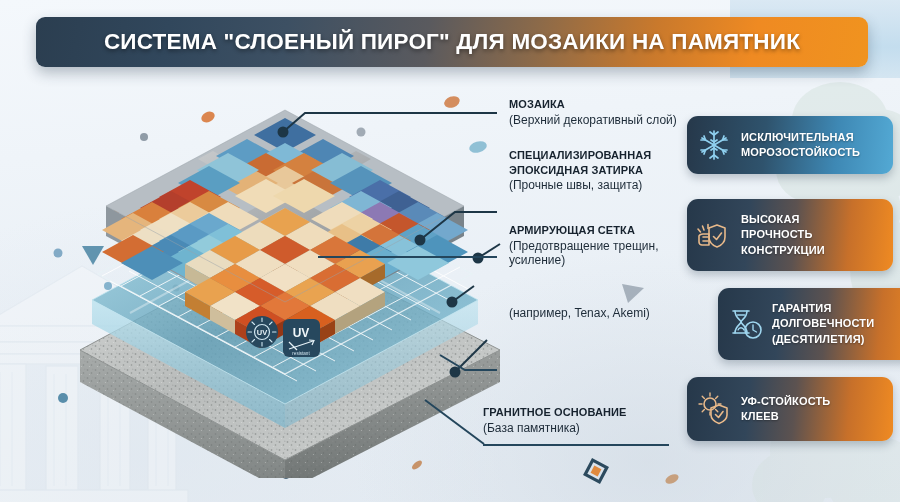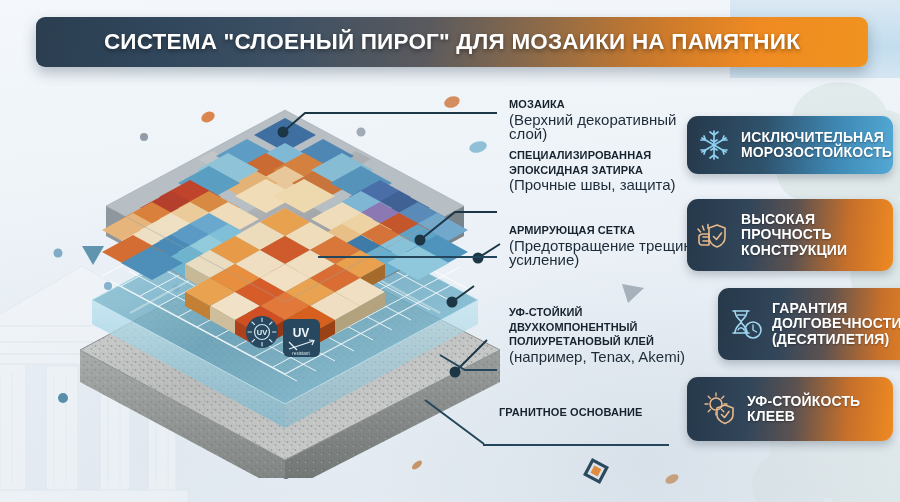--- a/index.html
+++ b/index.html
@@ -56,28 +56,28 @@
     font-family: "Liberation Sans", sans-serif;
   }
 
   
   .callout { position: absolute; }
   .callout .ttl {
     font-size: 11px; font-weight: 700; color: #16222e;
     line-height: 14.5px; letter-spacing: .1px; white-space: pre-line;
   }
   .callout .sub {
-    font-size: 15px; font-weight: 400; color: #1d2b38;
+    font-size: 12px; font-weight: 400; color: #1d2b38;
     line-height: 14px; white-space: pre-line; margin-top: 1px;
   }
   .c-mosaic   { left: 509px; top: 97px;  width: 190px; }
   .c-grout    { left: 509px; top: 148px; width: 196px; }
   .c-mesh     { left: 509px; top: 223px; width: 196px; }
   .c-glue     { left: 509px; top: 305px; width: 196px; }
-  .c-granite  { left: 483px; top: 405px; width: 210px; margin-left: 16px; }
+  .c-granite  { left: 483px; top: 405px; width: 210px; }
   .granite-underline {
     position: absolute; left: 483px; top: 444px; width: 186px; height: 2px;
     background: #24465c;
   }
 
   
   .connectors { position: absolute; inset: 0; pointer-events: none; }
 
   
   .card {
@@ -87,30 +87,30 @@
     box-shadow: 0 4px 9px rgba(30,50,70,.26);
     overflow: hidden;
   }
   .card.blue   { background: linear-gradient(95deg,#26384a 0%,#2f536d 38%,#3e88b4 72%,#53a9d4 100%); }
   .card.orange { background: linear-gradient(95deg,#26384a 0%,#32465a 30%,#5c5250 52%,#c7702a 78%,#ef8a22 100%); }
   .card-icon {
     width: 54px; min-width: 54px; height: 100%;
     display: flex; align-items: center; justify-content: center;
   }
   .card-label {
-    color: #fff; font-size: 14px; font-weight: 700;
+    color: #fff; font-size: 11px; font-weight: 700;
     line-height: 15.5px; white-space: pre-line;
     letter-spacing: .15px;
     text-shadow: 0 1px 2px rgba(0,0,0,.35);
     padding-right: 8px;
   }
   .card1 { top: 116px; height: 58px; }
   .card2 { top: 199px; height: 72px; }
   .card3 { top: 288px; height: 72px; margin-left: 31px; }
-  .card4 { top: 377px; height: 64px; padding-left: 6px; }
+  .card4 { top: 377px; height: 64px; }
 
   
   .diagram { position: absolute; left: 70px; top: 88px; width: 440px; height: 390px; }
   .uv-badges { position: absolute; left: 243px; top: 313px; width: 80px; height: 52px; }
 </style>
 </head>
 <body>
 
 <div class="canvas">
 
@@ -520,28 +520,26 @@
 усиление)</div>
   </div>
 
   <div class="callout c-grout">
     <div class="ttl">СПЕЦИАЛИЗИРОВАННАЯ
 ЭПОКСИДНАЯ ЗАТИРКА</div>
     <div class="sub">(Прочные швы, защита)</div>
   </div>
 
   <div class="callout c-glue">
-    <div class="ttl">УФ-СТОЙКИЙ
-ДВУХКОМПОНЕНТНЫЙ
-ПОЛИУРЕТАНОВЫЙ КЛЕЙ</div>
     <div class="sub">(например, Tenax, Akemi)</div>
   </div>
 
   <div class="callout c-granite">
     <div class="ttl">ГРАНИТНОЕ ОСНОВАНИЕ</div>
+    <div class="sub">(База памятника)</div>
   </div>
   <div class="granite-underline"></div>
 
   <div class="card blue card1">
     <div class="card-icon">
       <svg width="34" height="34" viewBox="0 0 34 34" stroke="#8fd0ef" stroke-width="1.7" fill="none" stroke-linecap="round">
         <line x1="17" y1="3" x2="17" y2="31"></line>
         <line x1="5" y1="10" x2="29" y2="24"></line>
         <line x1="29" y1="10" x2="5" y2="24"></line>
         <g>

